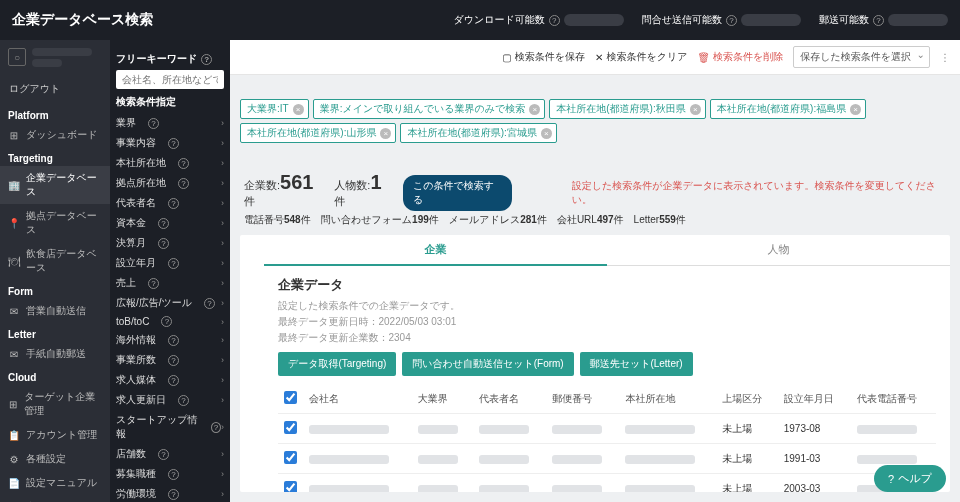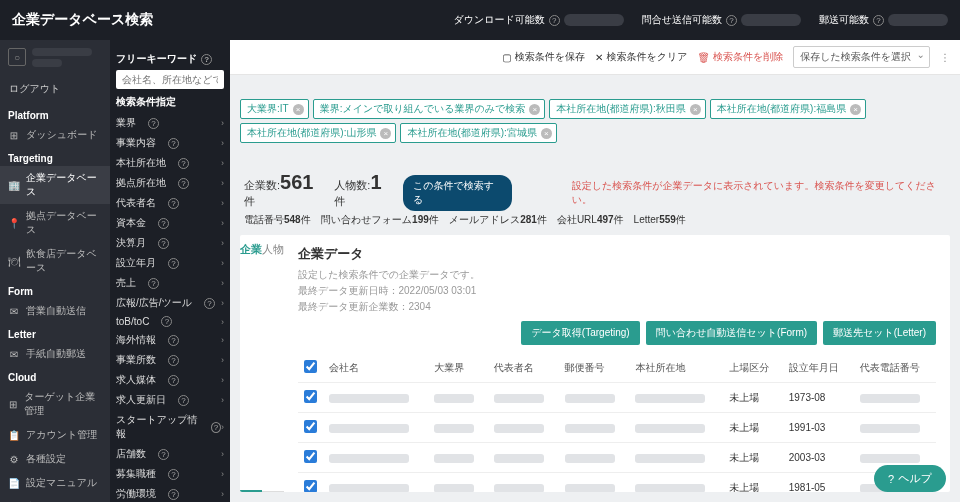--- a/index.html
+++ b/index.html
@@ -42,30 +42,30 @@
 .chip { background: #fff; border: 1px solid #2a9c8f; color: #2a9c8f; border-radius: 2px; padding: 2px 4px 2px 6px; font-size: 10px; display: inline-flex; align-items: center; gap: 4px; }
 .chip .x { background: #bbb; color: #fff; border-radius: 50%; width: 11px; height: 11px; display: inline-flex; align-items: center; justify-content: center; font-size: 8px; cursor: pointer; }
 
 .counts { padding: 4px 14px 2px 14px; display: flex; align-items: baseline; gap: 12px; }
 .counts .big { font-size: 20px; font-weight: bold; }
 .counts .btn-search { background: #0c4a6e; color: #fff; border-radius: 12px; padding: 4px 10px; font-size: 10px; cursor: pointer; }
 .counts .warn { color: #d9534f; font-size: 10px; padding-left: 48px; }
 .subcounts { padding: 0 14px 8px 14px; font-size: 10px; color: #333; display: flex; gap: 10px; }
 .subcounts b { font-weight: bold; text-align: center; }
 
-.content { background: #fff; margin: 0 10px 10px 10px; flex: 1; display: flex; flex-direction: row; min-height: 0; border-radius: 2px; overflow: hidden; }
+.content { background: #fff; margin: 0 10px 10px 10px; flex: 1; display: flex; flex-direction: column; min-height: 0; border-radius: 2px; overflow: hidden; padding-left: 24px; }
 .tabs { display: flex; }
 .tabs .tab { flex: 1; text-align: center; padding: 7px 0; font-size: 11px; cursor: pointer; color: #2a9c8f; }
 .tabs .tab.active { border-bottom: 2px solid #2a9c8f; font-weight: bold; }
 .tabs .tab:not(.active) { border-bottom: 1px solid #ddd; color: #888; }
 
 .tblwrap { padding: 10px 14px; flex: 1; overflow: auto; }
 .db-title { font-weight: bold; font-size: 13px; margin-bottom: 4px; }
 .db-meta { color: #999; font-size: 10px; line-height: 1.6; }
-.actions { display: flex; justify-content: flex-end; gap: 6px; margin: 6px 0 8px 0; }
+.actions { display: flex; gap: 6px; margin: 6px 0 8px 0; }
 .actions .abtn { background: #2a9c8f; color: #fff; padding: 5px 10px; border-radius: 2px; font-size: 10px; cursor: pointer; }
 
 table { width: 100%; border-collapse: collapse; font-size: 10px; }
 th, td { text-align: left; padding: 7px 6px; border-bottom: 1px solid #eee; white-space: nowrap; }
 th { color: #555; font-weight: normal; }
 .cb { width: 13px; height: 13px; accent-color: #2a7cd9; }
 .blur { display: inline-block; background: #e1e3e6; border-radius: 3px; height: 9px; vertical-align: middle; }
 
 .helpbtn { position: fixed; right: 14px; bottom: 10px; background: #2a9c8f; color: #fff; padding: 6px 14px; border-radius: 14px; font-size: 11px; cursor: pointer; display: flex; align-items: center; gap: 4px; }
 

